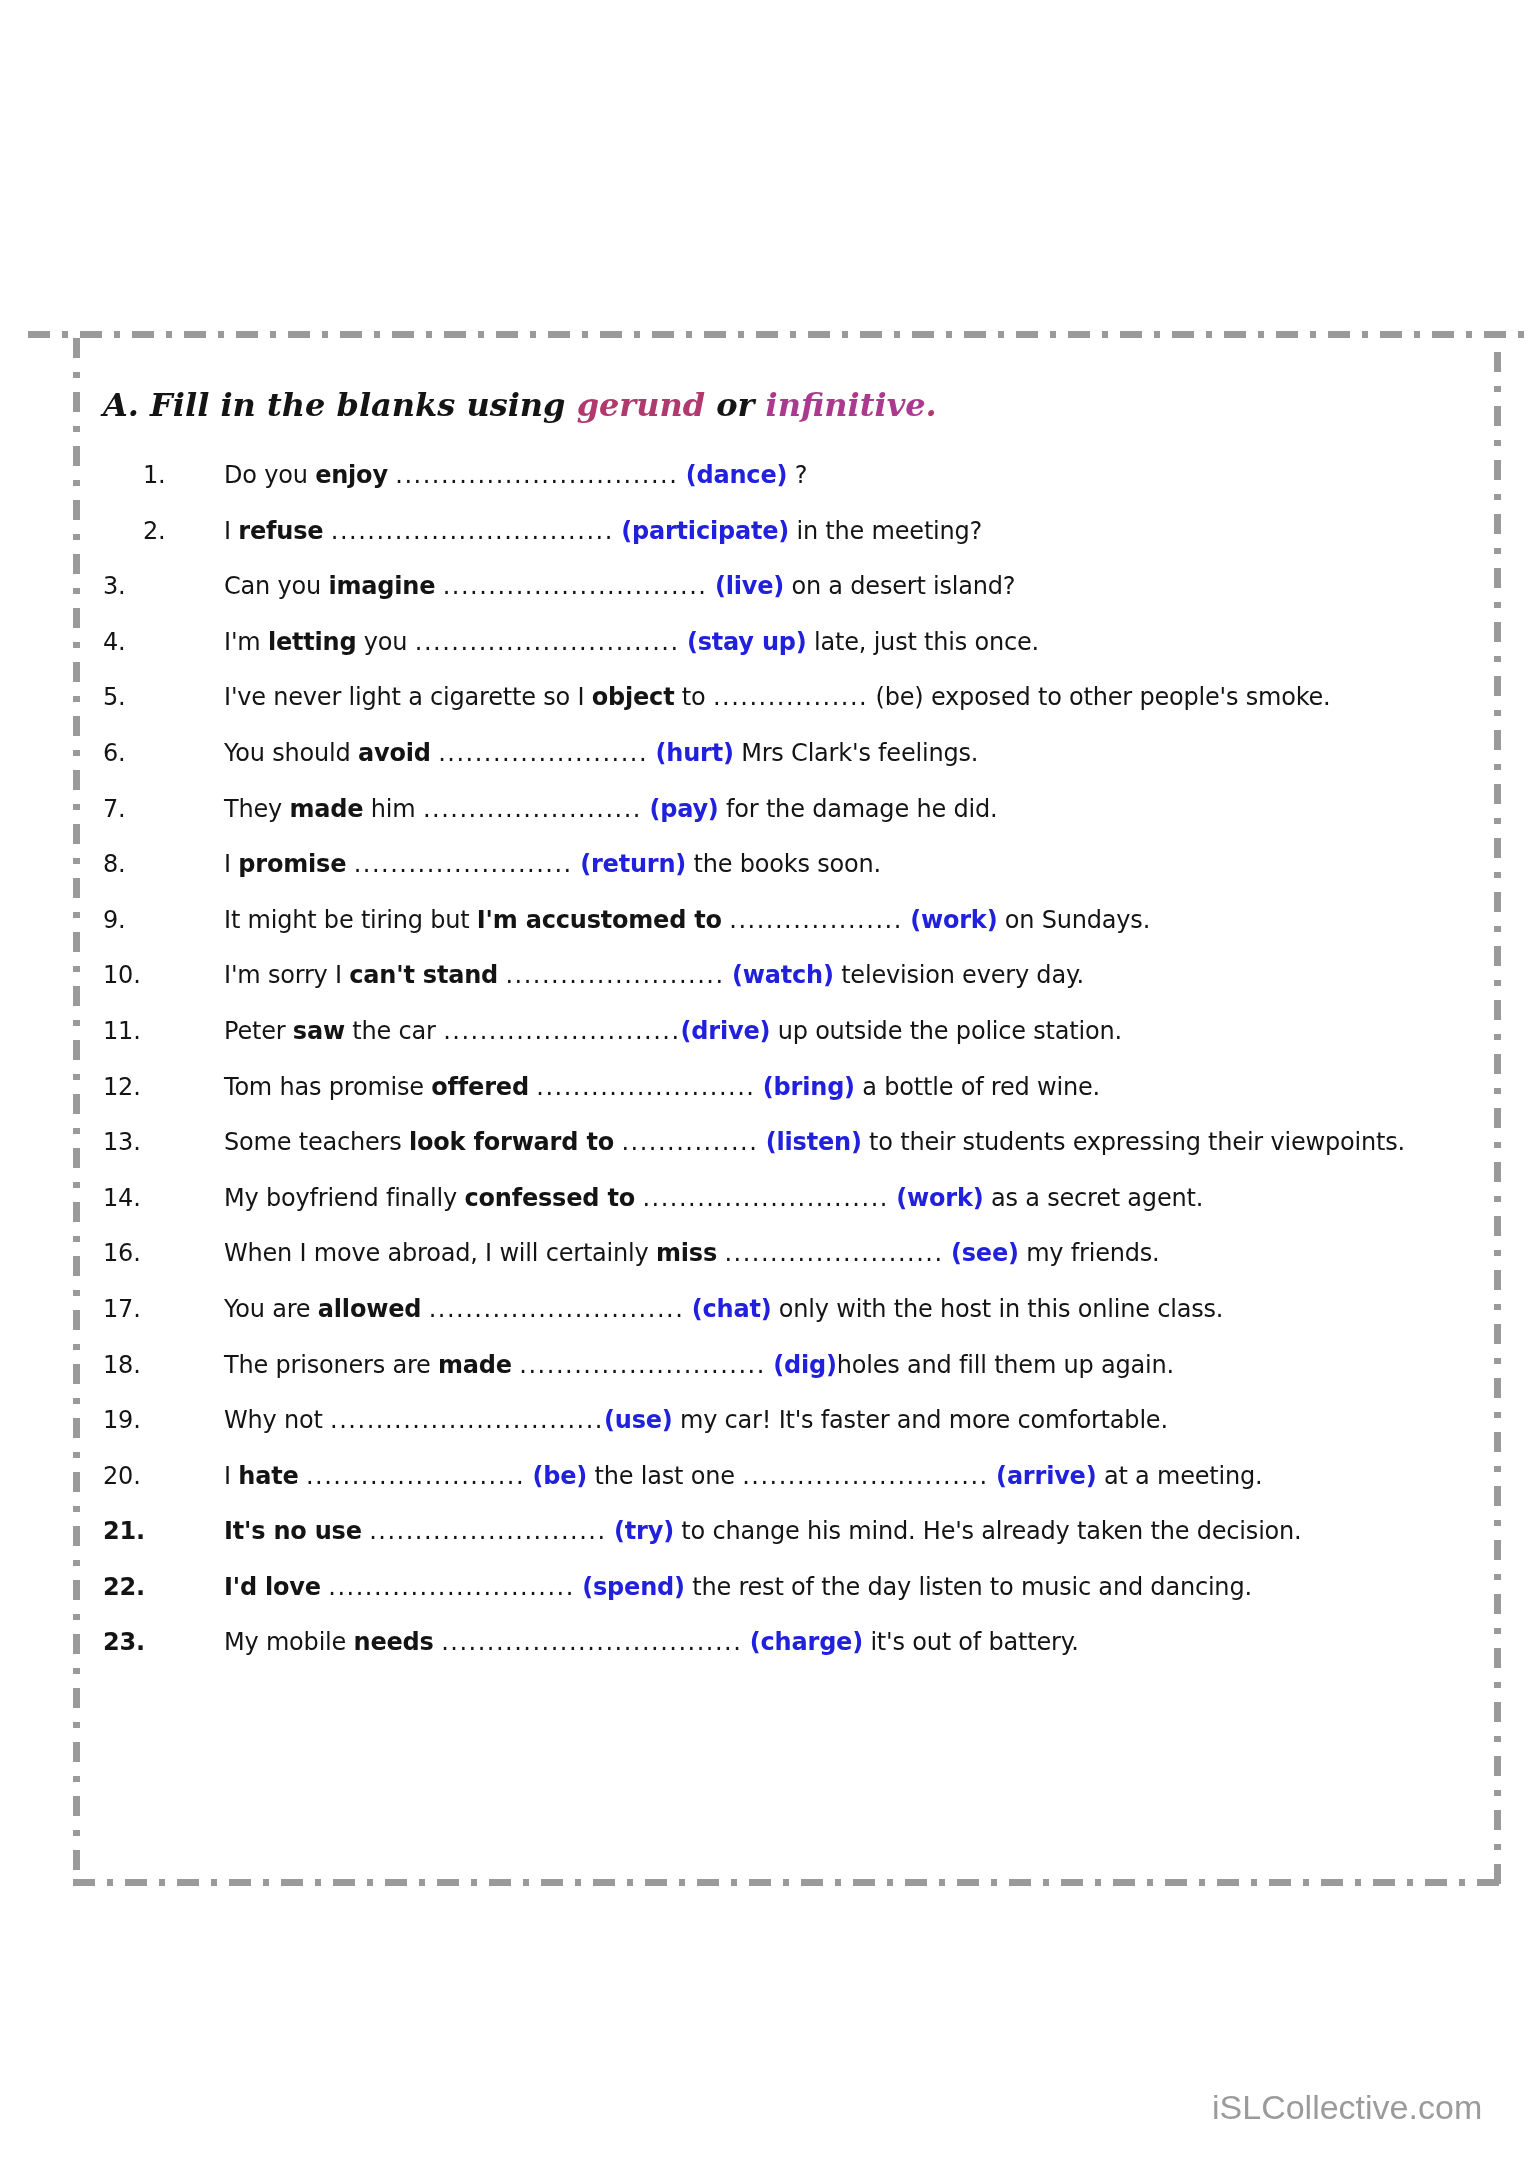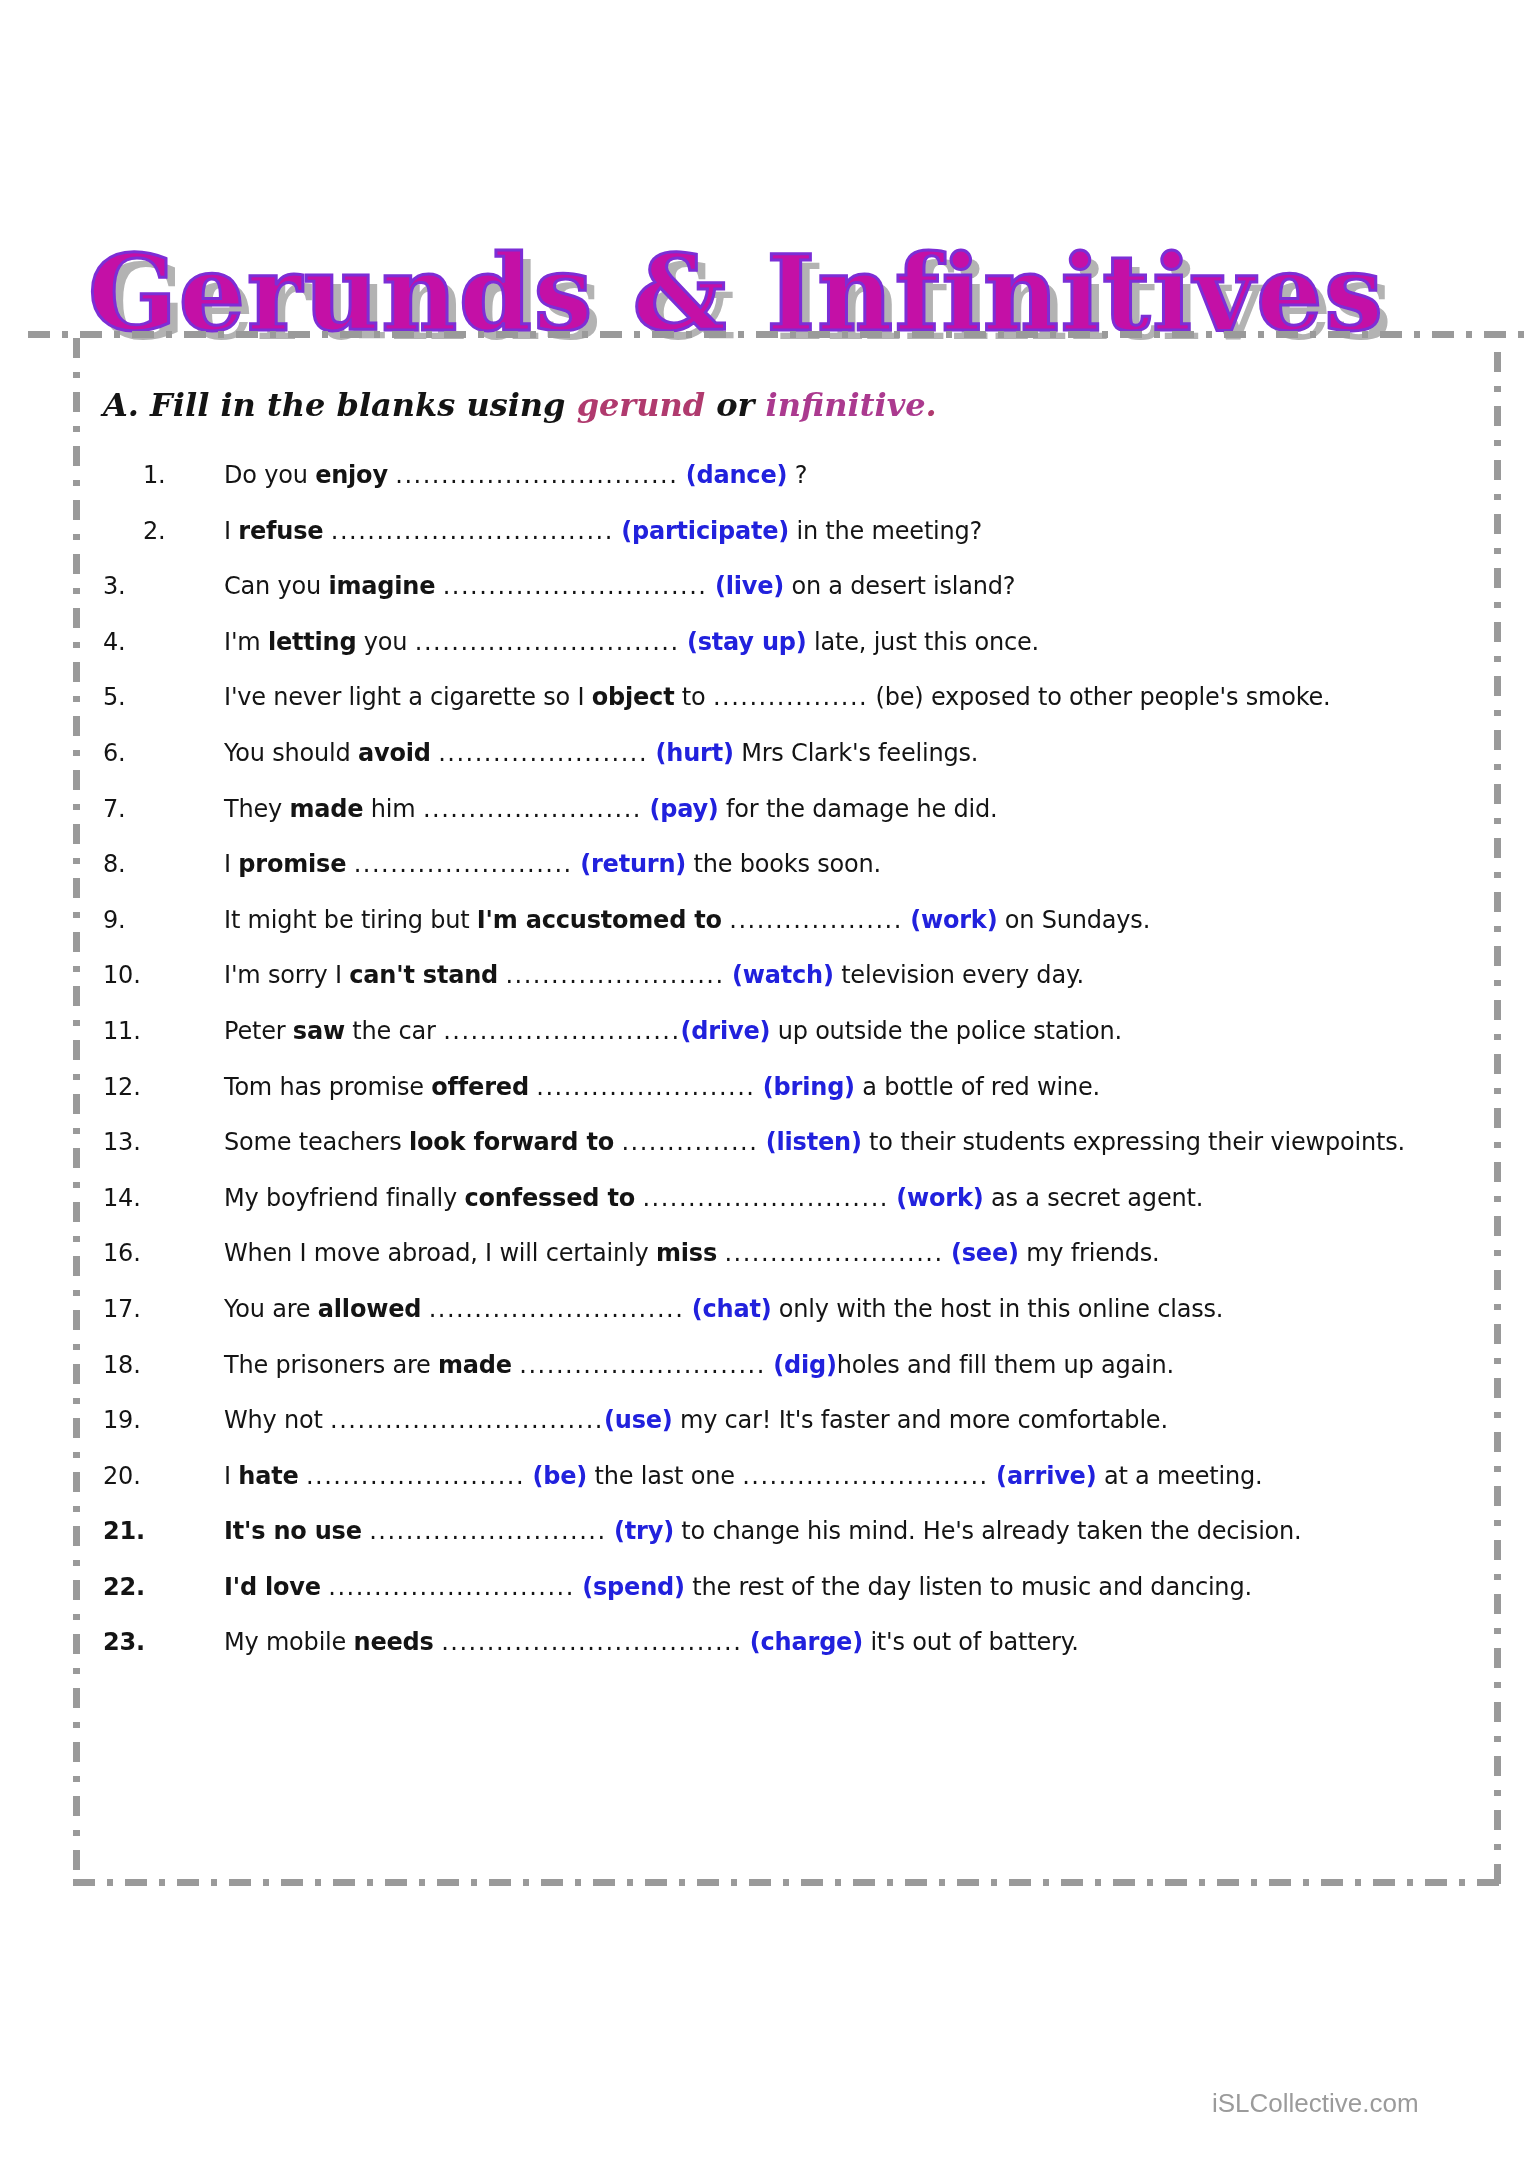--- a/index.html
+++ b/index.html
@@ -79,29 +79,28 @@
   .q-row.indent .q-num{left:143px;}
   .q-num.boldnum{font-weight:bold;text-align:center;}
   .q-text{position:absolute;left:195px;top:0;margin-left:29px;}
   .q-text .b{font-weight:bold;}
   .q-text .v{font-weight:bold;color:var(--blue);}
   .q-text .d{letter-spacing:1.5px;}
   
   .footer{
     position:absolute;left:1212px;top:2088px;
     font-family:"Liberation Sans",sans-serif;
-    font-size:26px;color:var(--footer);
+    font-size:34px;color:var(--footer);
   }
 </style>
 </head>
 <body>
 
 <div class="page">
 
-  <div class="title">Gerunds &amp; Infinitives</div>
 
   <div class="h-dash" id="border-top"></div>
   <div class="v-dash" id="border-left"></div>
   <div class="v-dash" id="border-right"></div>
   <div class="h-dash" id="border-bottom"></div>
 
   <div class="instruction" id="instruction"><span>A. Fill in the blanks using </span><span class="c-g">gerund</span><span> or </span><span class="c-i">infinitive</span><span class="c-g">.</span></div>
 
   <div class="questions" id="questions">
       <div class="q-row indent">

